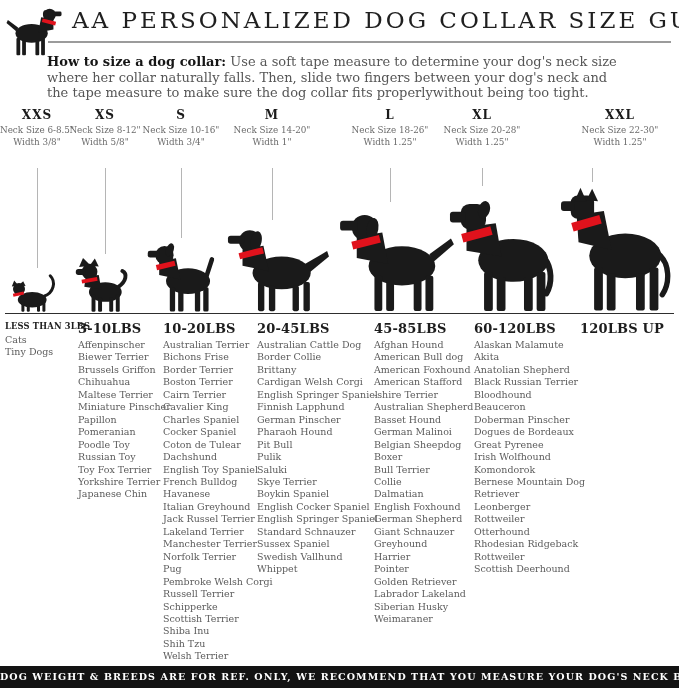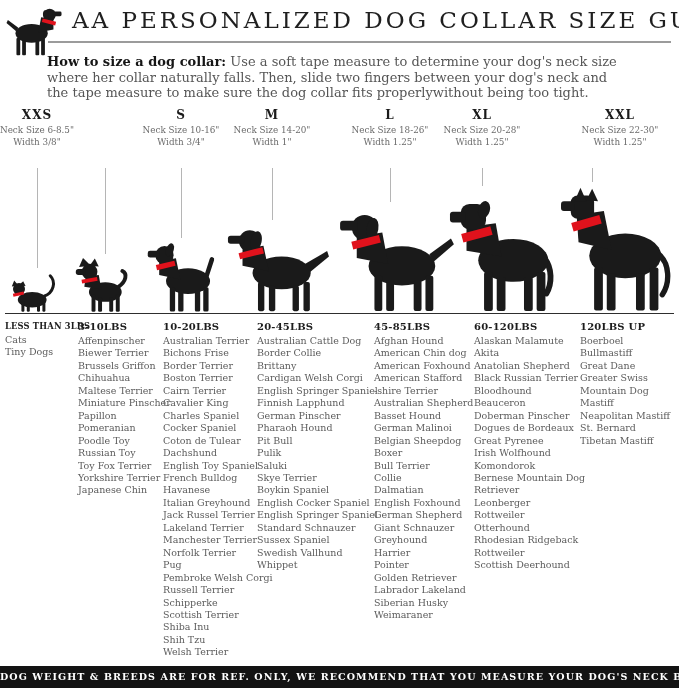--- a/index.html
+++ b/index.html
@@ -25,21 +25,21 @@
   
   #stage{position:absolute;left:5px;top:168px;width:669px;height:145px;
          border-bottom:1.5px solid #2e2e2e;}
   .vline{position:absolute;top:0;width:1px;background:#b5b5b5;}
   .dog{position:absolute;bottom:0;}
   .sil{fill:#1a1a1a;}
   .collar{fill:#e0121c;}
 
   
   .breed-col{position:absolute;top:321px;}
-  .breed-head{font-weight:bold;font-size:10px;color:#1d1d1d;letter-spacing:.2px;
+  .breed-head{font-weight:bold;font-size:13px;color:#1d1d1d;letter-spacing:.2px;
               margin-bottom:3px;white-space:nowrap;}
   .breed{font-size:9.5px;line-height:12.45px;color:#5c5c5c;white-space:nowrap;}
 
   
   #footer{position:absolute;left:0;right:0;top:666px;height:22px;background:#131313;
           color:#ffffff;font-size:9.5px;font-weight:bold;letter-spacing:1.1px;
           text-align:center;line-height:22px;white-space:nowrap;}
 </style>
 </head>
 <body>
@@ -148,20 +148,25 @@
   </svg>
   <div id="title">AA PERSONALIZED DOG COLLAR SIZE GUIDE</div>
   <div id="title-rule"></div>
 
   <div id="intro"><b>How to size a dog collar:</b><span> Use a soft tape measure to determine your dog's neck size where her collar naturally falls. Then, slide two fingers between your dog's neck and the tape measure to make sure the dog collar fits properlywithout being too tight.</span></div>
 
   <div class="size-col" style="left:37px">
     <div class="size-label">XXS</div>
     <div class="size-sub"><span>Neck Size 6-8.5"</span><br>
     <span>Width 3/8"</span></div>
+  </div>
+  <div class="size-col" style="left:105px">
+    <div class="size-label">XS</div>
+    <div class="size-sub"><span>Neck Size 8-12"</span><br>
+    <span>Width 5/8"</span></div>
   </div>
   <div class="size-col" style="left:181px">
     <div class="size-label">S</div>
     <div class="size-sub"><span>Neck Size 10-16"</span><br>
     <span>Width 3/4"</span></div>
   </div>
   <div class="size-col" style="left:272px">
     <div class="size-label">M</div>
     <div class="size-sub"><span>Neck Size 14-20"</span><br>
     <span>Width 1"</span></div>
@@ -291,21 +296,21 @@
         <div class="breed">Standard Schnauzer</div>
         <div class="breed">Sussex Spaniel</div>
         <div class="breed">Swedish Vallhund</div>
         <div class="breed">Whippet</div>
       </div>
   </div>
   <div class="breed-col" style="left:374px;width:98px">
     <div class="breed-head">45-85LBS</div>
     <div>
         <div class="breed">Afghan Hound</div>
-        <div class="breed">American Chin dog</div>
+        <div class="breed">American Bull dog</div>
         <div class="breed">American Foxhound</div>
         <div class="breed">American Stafford</div>
         <div class="breed">-shire Terrier</div>
         <div class="breed">Australian Shepherd</div>
         <div class="breed">Basset Hound</div>
         <div class="breed">German Malinoi</div>
         <div class="breed">Belgian Sheepdog</div>
         <div class="breed">Boxer</div>
         <div class="breed">Bull Terrier</div>
         <div class="breed">Collie</div>
@@ -341,27 +346,16 @@
         <div class="breed">Leonberger</div>
         <div class="breed">Rottweiler</div>
         <div class="breed">Otterhound</div>
         <div class="breed">Rhodesian Ridgeback</div>
         <div class="breed">Rottweiler</div>
         <div class="breed">Scottish Deerhound</div>
       </div>
   </div>
   <div class="breed-col" style="left:580px;width:96px">
     <div class="breed-head">120LBS UP</div>
-    <div>
-        <div class="breed">Boerboel</div>
-        <div class="breed">Bullmastiff</div>
-        <div class="breed">Great Dane</div>
-        <div class="breed">Greater Swiss</div>
-        <div class="breed">Mountain Dog</div>
-        <div class="breed">Mastiff</div>
-        <div class="breed">Neapolitan Mastiff</div>
-        <div class="breed">St. Bernard</div>
-        <div class="breed">Tibetan Mastiff</div>
-      </div>
   </div>
 
   <div id="footer">DOG WEIGHT &amp; BREEDS ARE FOR REF. ONLY, WE RECOMMEND THAT YOU MEASURE YOUR DOG'S NECK BEFORE PURCHASE</div>
 </div>
 
 </body></html>

